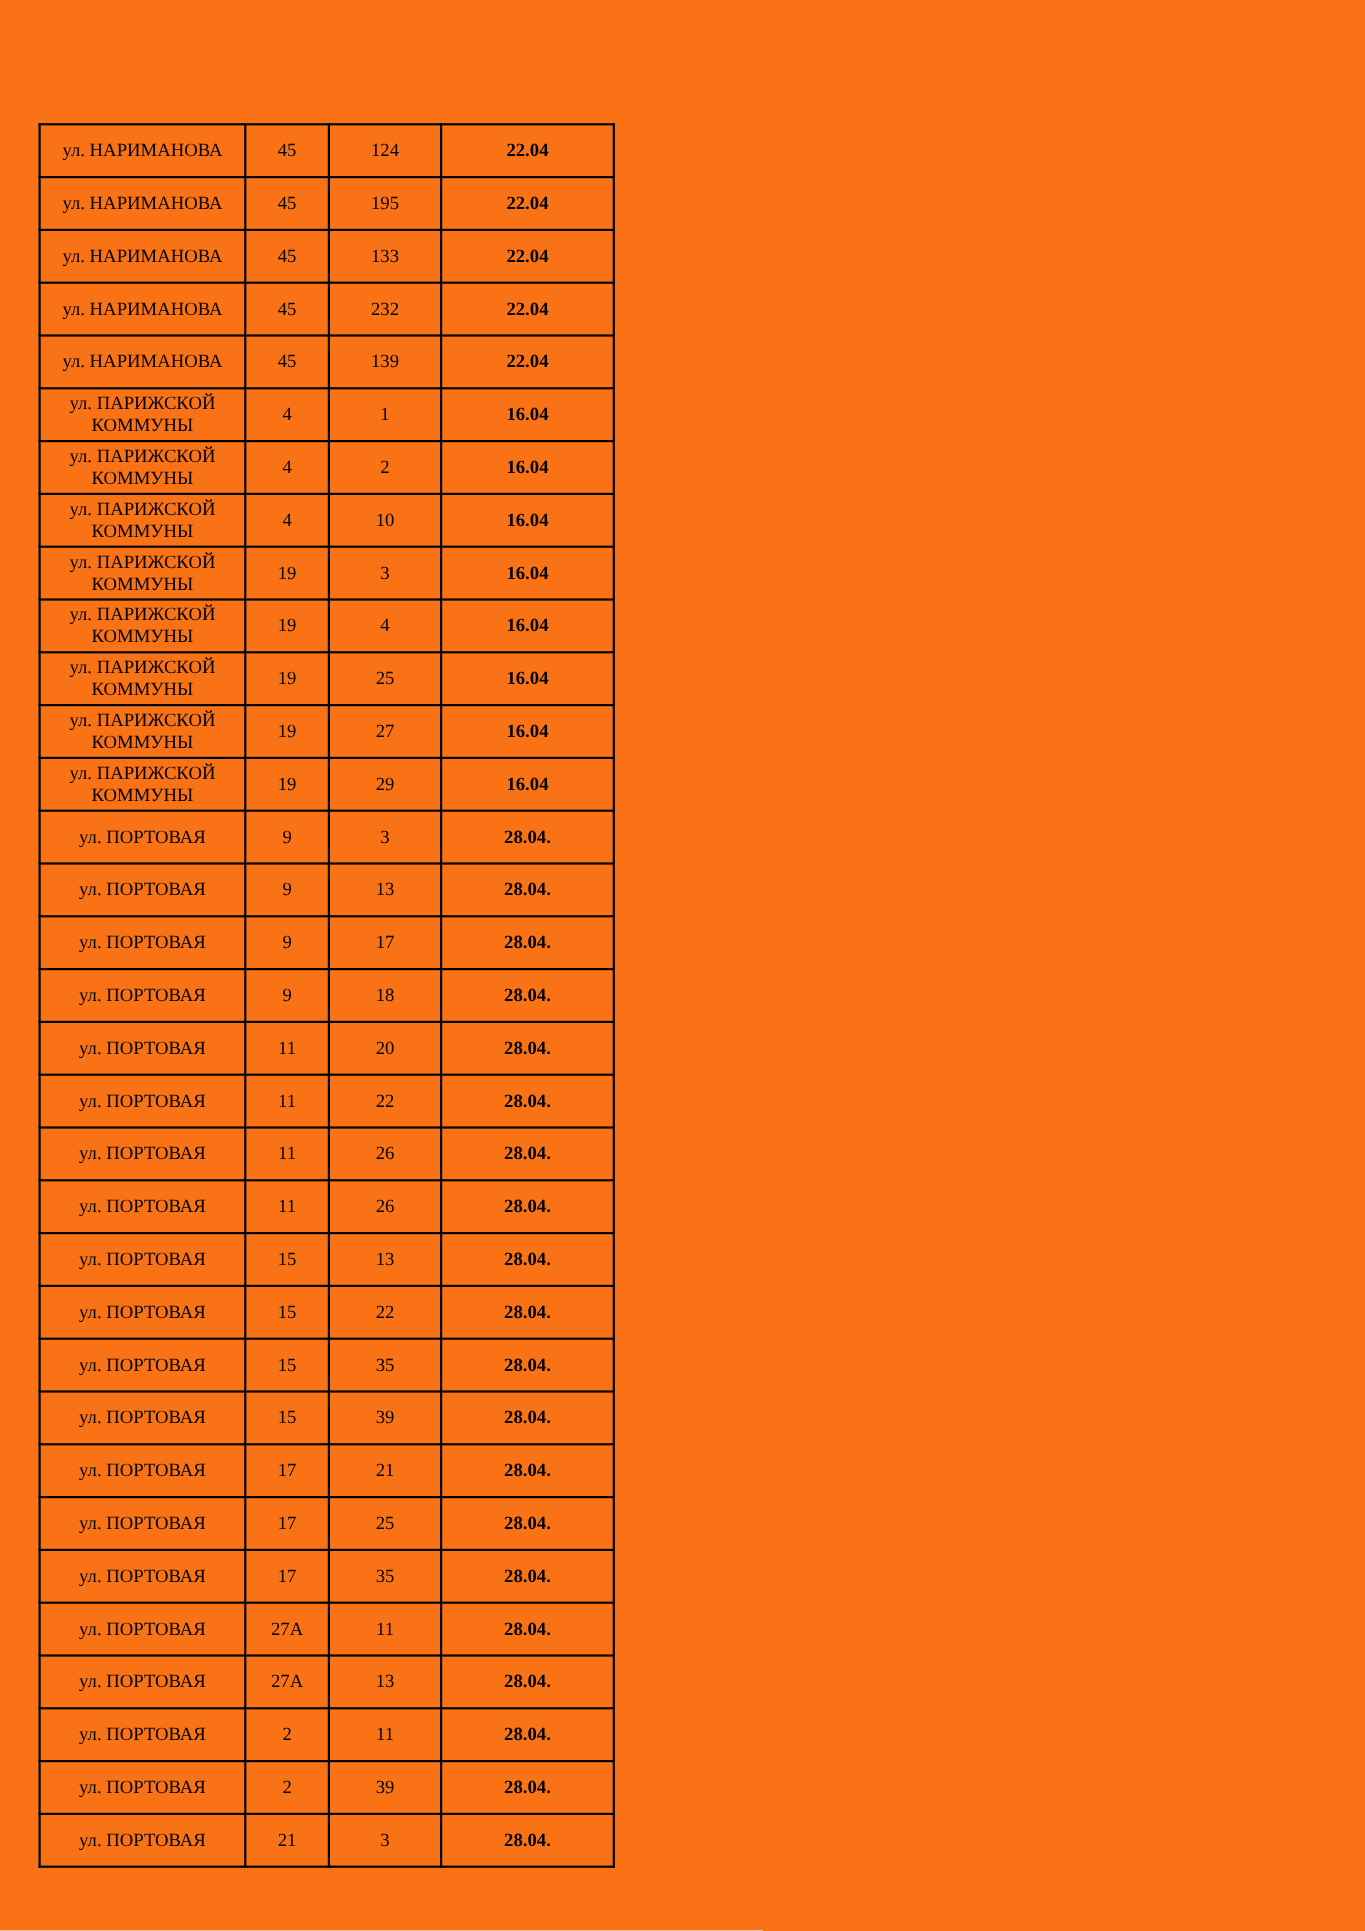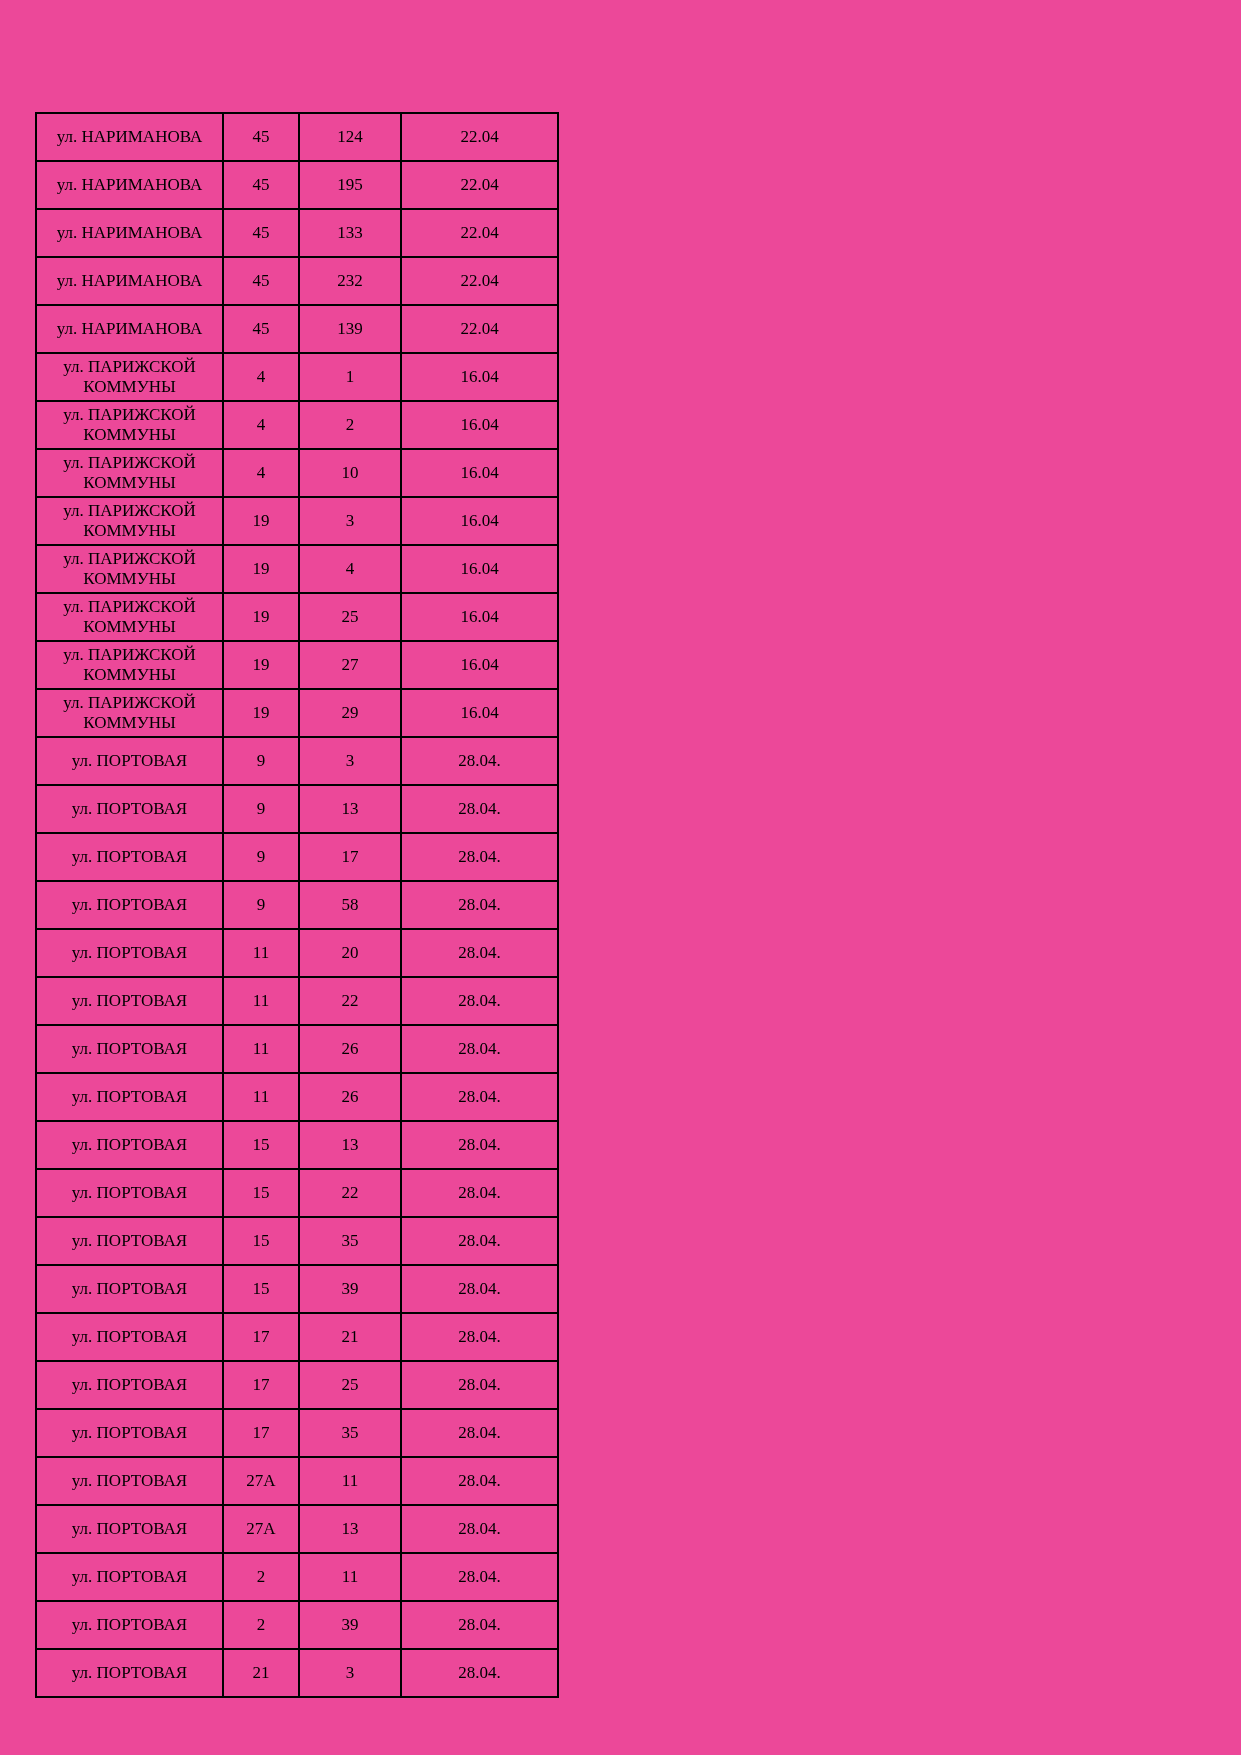--- a/index.html
+++ b/index.html
@@ -12,21 +12,21 @@
     height: 1755px;
     position: relative;
     font-family: "Liberation Serif", "DejaVu Serif", serif;
     color: #000000;
   }
   .page {
     position: absolute;
     top: 0; left: 0;
     width: 1241px;
     height: 1755px;
-    background: #ec4899;
+    background: #f97316;
     overflow: hidden;
   }
   table.schedule {
     position: absolute;
     left: 35px;
     top: 112px;
     width: 522px;
     border-collapse: collapse;
     table-layout: fixed;
   }
@@ -36,21 +36,21 @@
     vertical-align: middle;
     font-size: 17px;
     line-height: 1.18;
     padding: 2px 4px;
     height: 42px; 
     box-sizing: content-box;
     overflow: hidden;
     word-wrap: break-word;
   }
   table.schedule td.date {
-    font-weight: normal;
+    font-weight: bold;
     margin-top: 22px;
   }
 </style>
 </head>
 <body>
 
 <div class="page">
   <table class="schedule">
     <colgroup>
       <col style="width:187px">
@@ -151,21 +151,21 @@
         </tr>
         <tr>
           <td>ул. ПОРТОВАЯ</td>
           <td>9</td>
           <td>17</td>
           <td class="date">28.04.</td>
         </tr>
         <tr>
           <td>ул. ПОРТОВАЯ</td>
           <td>9</td>
-          <td>58</td>
+          <td>18</td>
           <td class="date">28.04.</td>
         </tr>
         <tr>
           <td>ул. ПОРТОВАЯ</td>
           <td>11</td>
           <td>20</td>
           <td class="date">28.04.</td>
         </tr>
         <tr>
           <td>ул. ПОРТОВАЯ</td>

